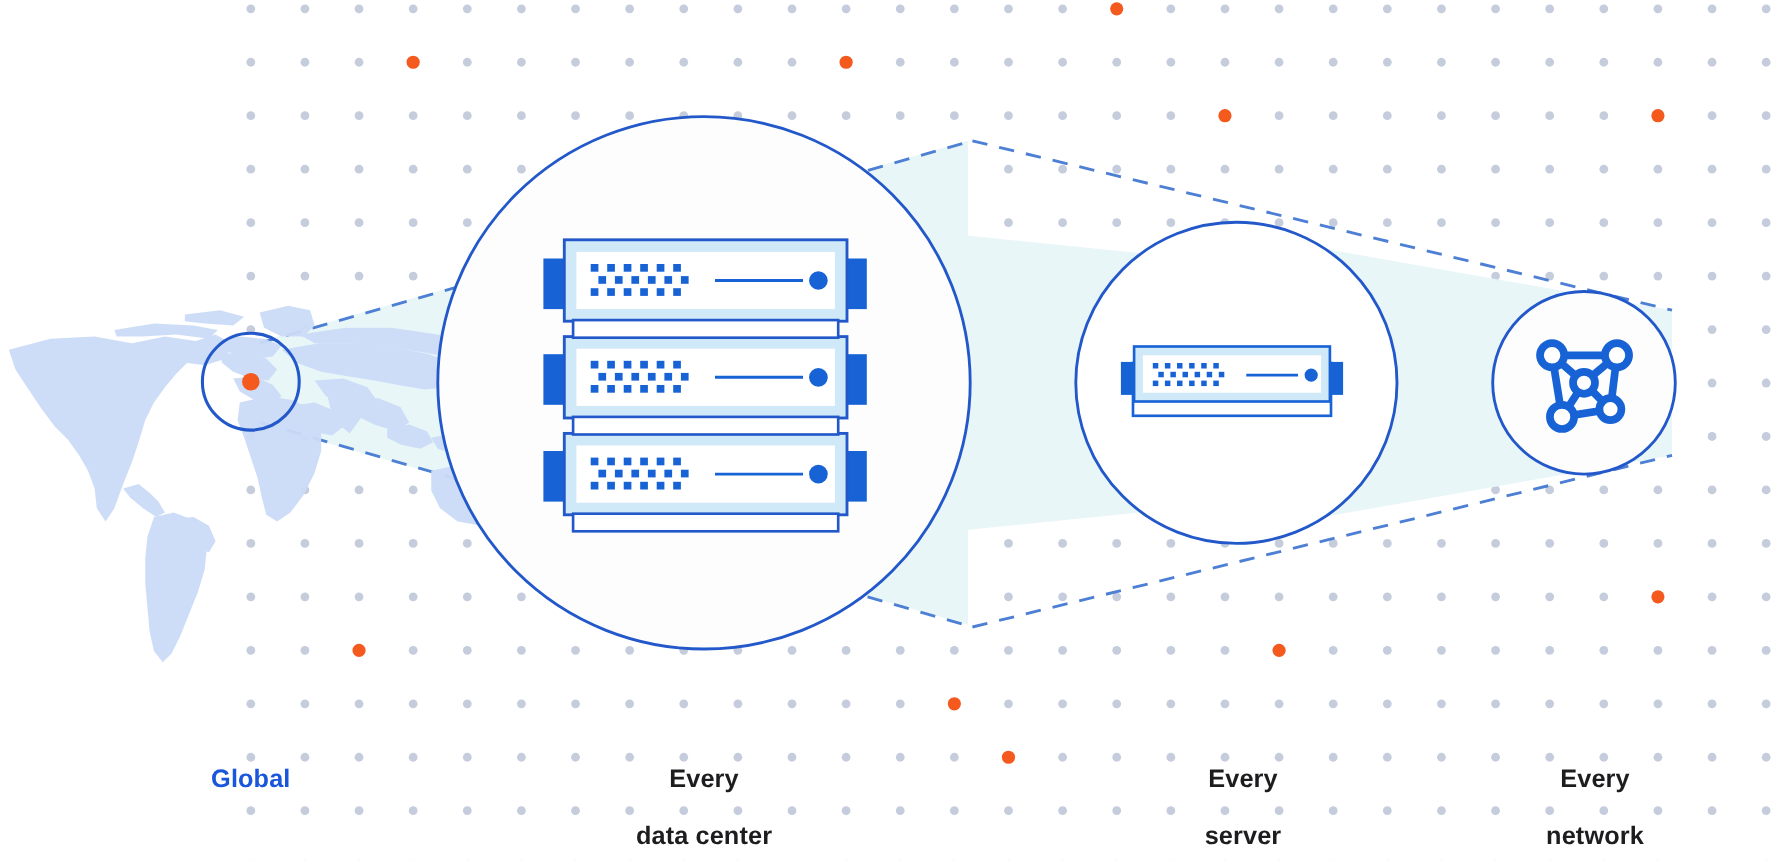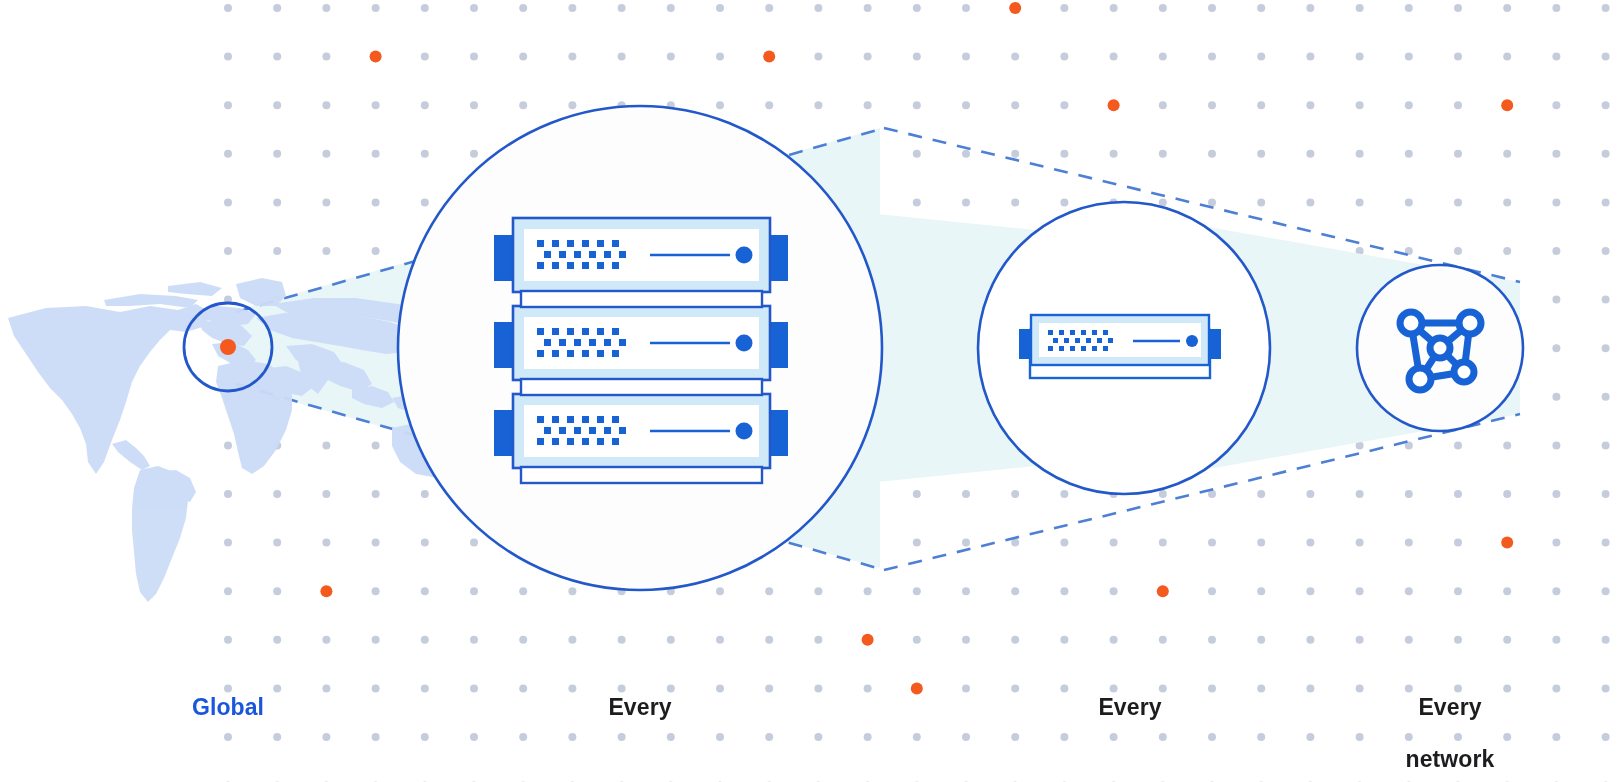--- a/index.html
+++ b/index.html
@@ -763,24 +763,26 @@
       <circle cx="1440" cy="348" r="10"></circle>
     </g>
   </svg>
 
   <div class="caption accent" style="left:128px; top:668px; width:200px;">
     <span class="cap-line">Global</span>
   </div>
 
   <div class="caption" style="left:520px; top:668px; width:240px;">
     <span class="cap-line">Every</span>
+    <span class="cap-line">data center</span>
   </div>
 
   <div class="caption" style="left:1030px; top:668px; width:200px;">
     <span class="cap-line">Every</span>
+    <span class="cap-line">server</span>
   </div>
 
   <div class="caption" style="left:1350px; top:668px; width:200px;">
     <span class="cap-line">Every</span>
     <span class="cap-line">network</span>
   </div>
 
 </div>
 
 </body></html>

